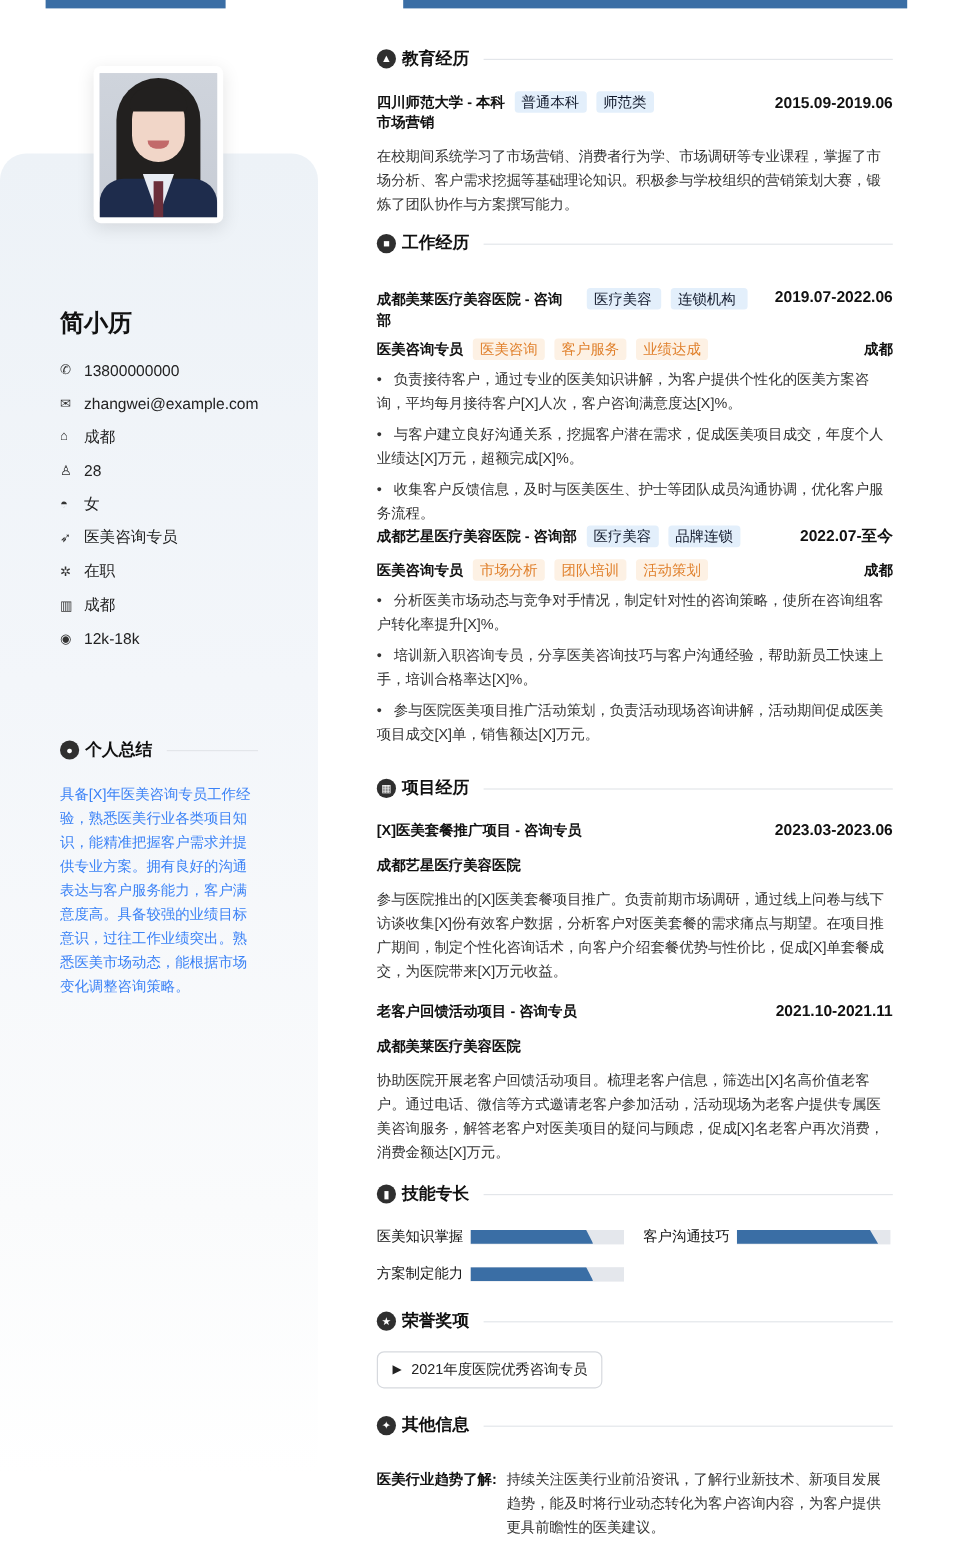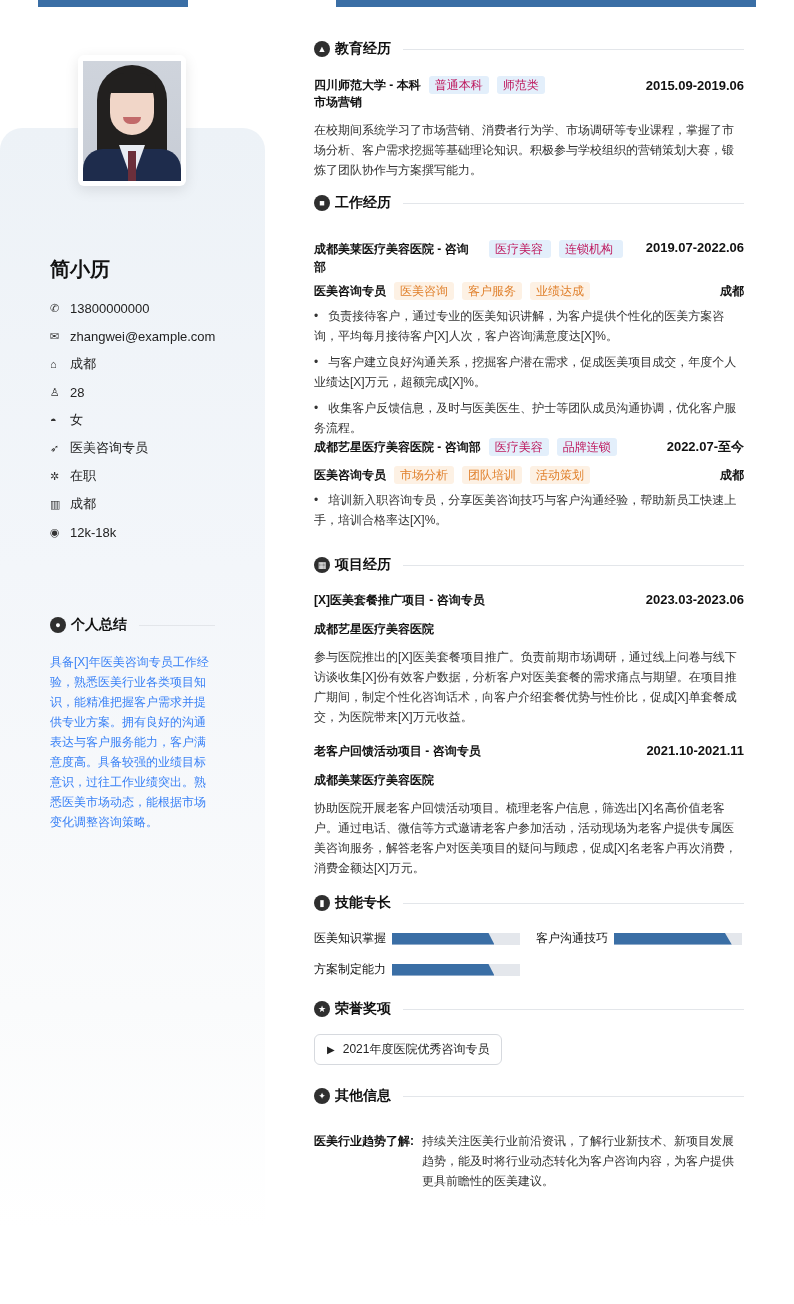--- a/index.html
+++ b/index.html
@@ -27,21 +27,21 @@
 .sec-title{display:flex;align-items:center;font-size:14px;font-weight:bold;color:#111}
 .sec-title .ico{width:16px;height:16px;border-radius:50%;background:#2f2f2f;color:#fff;font-size:9px;
  display:flex;align-items:center;justify-content:center;margin-right:5px}
 .sec-title .line{flex:1;height:1px;background:#e3e6ea;margin-left:12px}
 .summary-head{position:absolute;left:50px;top:616px;width:165px}
 .summary{position:absolute;left:50px;top:652px;width:165px;font-size:12px;line-height:20px;color:#3b82f6}
 .right{position:absolute;left:314px;top:40px;width:430px}
 .row{display:flex;align-items:flex-start;justify-content:space-between}
 .b{font-weight:bold;font-size:12px;color:#111}
 .tag{display:inline-block;font-size:12px;padding:1px 6px;border-radius:3px;margin-left:8px;line-height:16px}
-.tag.blue{background:#e3effb;color:#be185d}
+.tag.blue{background:#e3effb;color:#0f172a}
 .tag.org{background:#fdf1e4;color:#e0802c}
 .date{font-weight:bold;font-size:13px;color:#111;white-space:nowrap}
 .p{font-size:12px;line-height:20px;color:#333}
 .bul{font-size:12px;line-height:20px;color:#333;margin-top:6px}
 .skills{display:grid;grid-template-columns:1fr 1fr;column-gap:14px;row-gap:14px}
 .skill{display:flex;align-items:center;font-size:12px;color:#111}
 .bar{flex:0 0 128px;height:12px;background:#e4e7ec;margin-left:6px;position:relative;overflow:hidden}
 .bar .fill{position:absolute;left:0;top:0;bottom:0;background:#3a6ea5;clip-path:polygon(0 0,94% 0,100% 100%,0 100%)}
 .award{display:inline-flex;align-items:center;border:1px solid #d6d9de;border-radius:6px;padding:6px 12px;font-size:12px;color:#222}
 .other{display:flex;font-size:12px;line-height:20px}
@@ -172,21 +172,23 @@
   </div>
   <div class="row" style="margin-top:10px;align-items:center">
     <div style="display:flex;align-items:center">
       <span class="b">医美咨询专员</span>
       <span class="tag org">市场分析</span>
       <span class="tag org">团队培训</span>
       <span class="tag org">活动策划</span>
     </div>
     <span class="b">成都</span>
   </div>
+  <div class="bul">•&nbsp;&nbsp;&nbsp;<span>分析医美市场动态与竞争对手情况，制定针对性的咨询策略，使所在咨询组客户转化率提升[X]%。</span></div>
   <div class="bul">•&nbsp;&nbsp;&nbsp;<span>培训新入职咨询专员，分享医美咨询技巧与客户沟通经验，帮助新员工快速上手，培训合格率达[X]%。</span></div>
+  <div class="bul">•&nbsp;&nbsp;&nbsp;<span>参与医院医美项目推广活动策划，负责活动现场咨询讲解，活动期间促成医美项目成交[X]单，销售额达[X]万元。</span></div>
 
   <div class="sec-title" style="margin-top:26px">
     <span class="ico">▦</span>
     <span>项目经历</span>
     <span class="line"></span>
   </div>
   <div class="row" style="margin-top:18px">
     <span class="b">[X]医美套餐推广项目 - 咨询专员</span>
     <span class="date">2023.03-2023.06</span>
   </div>

